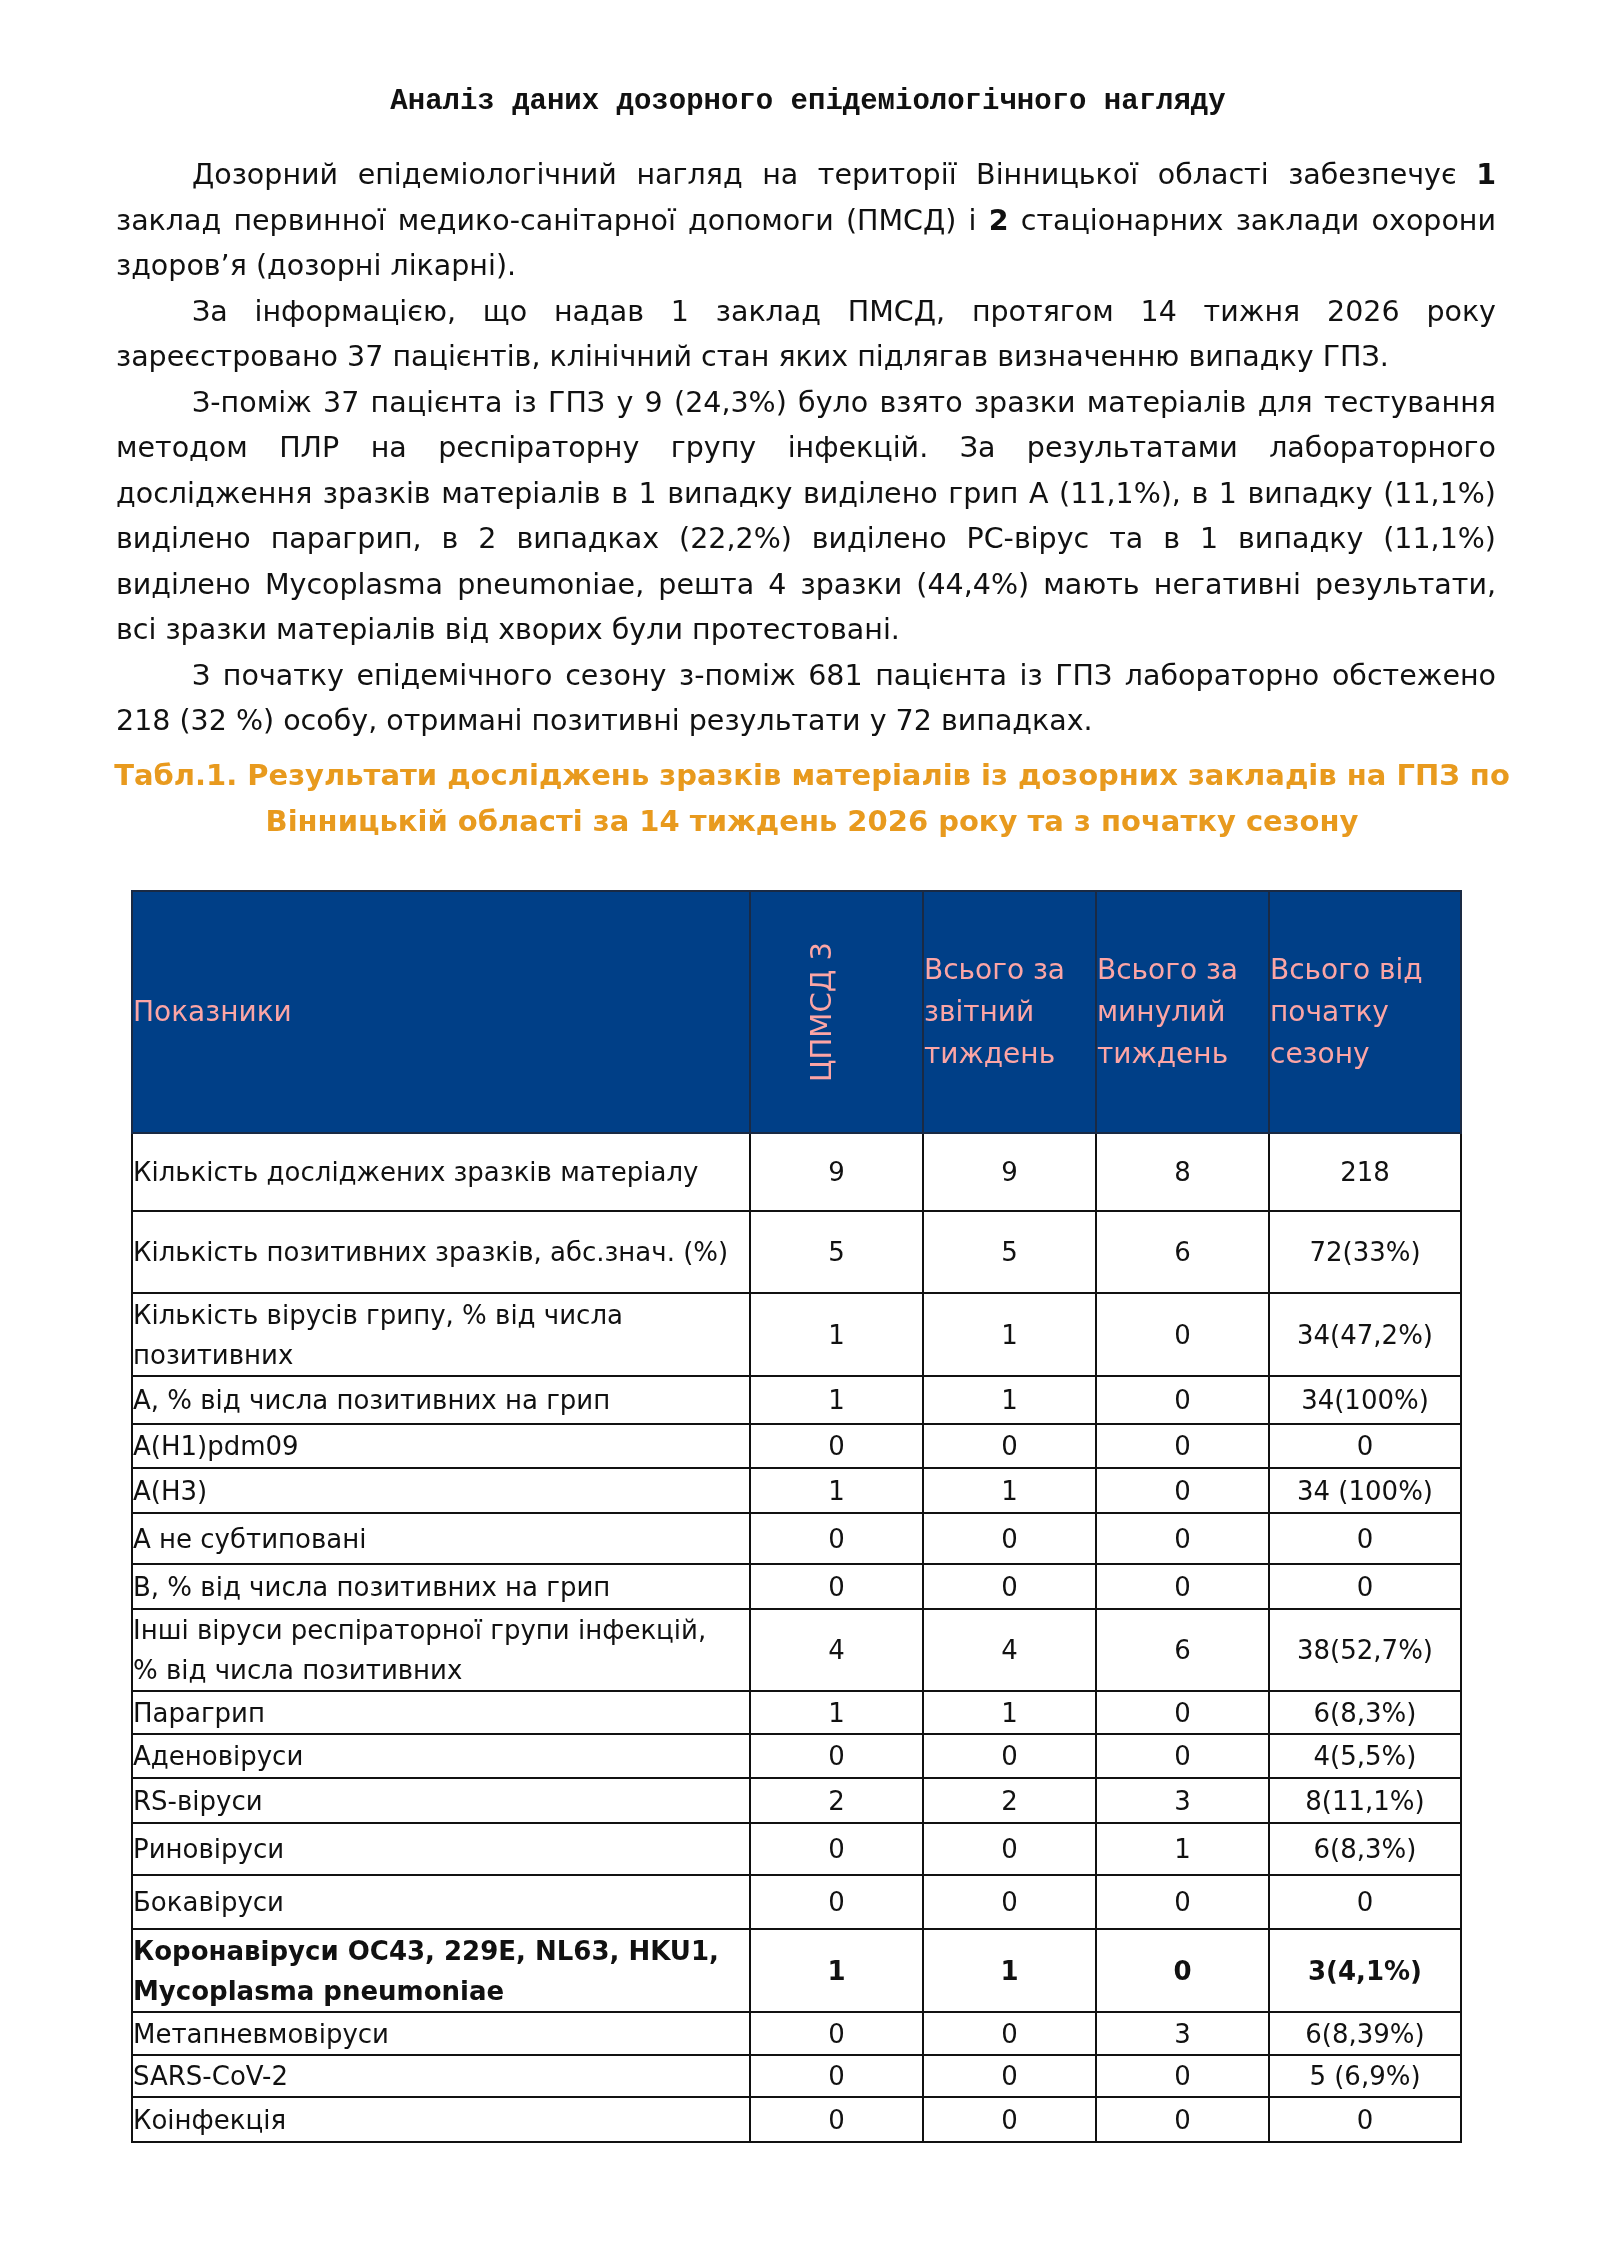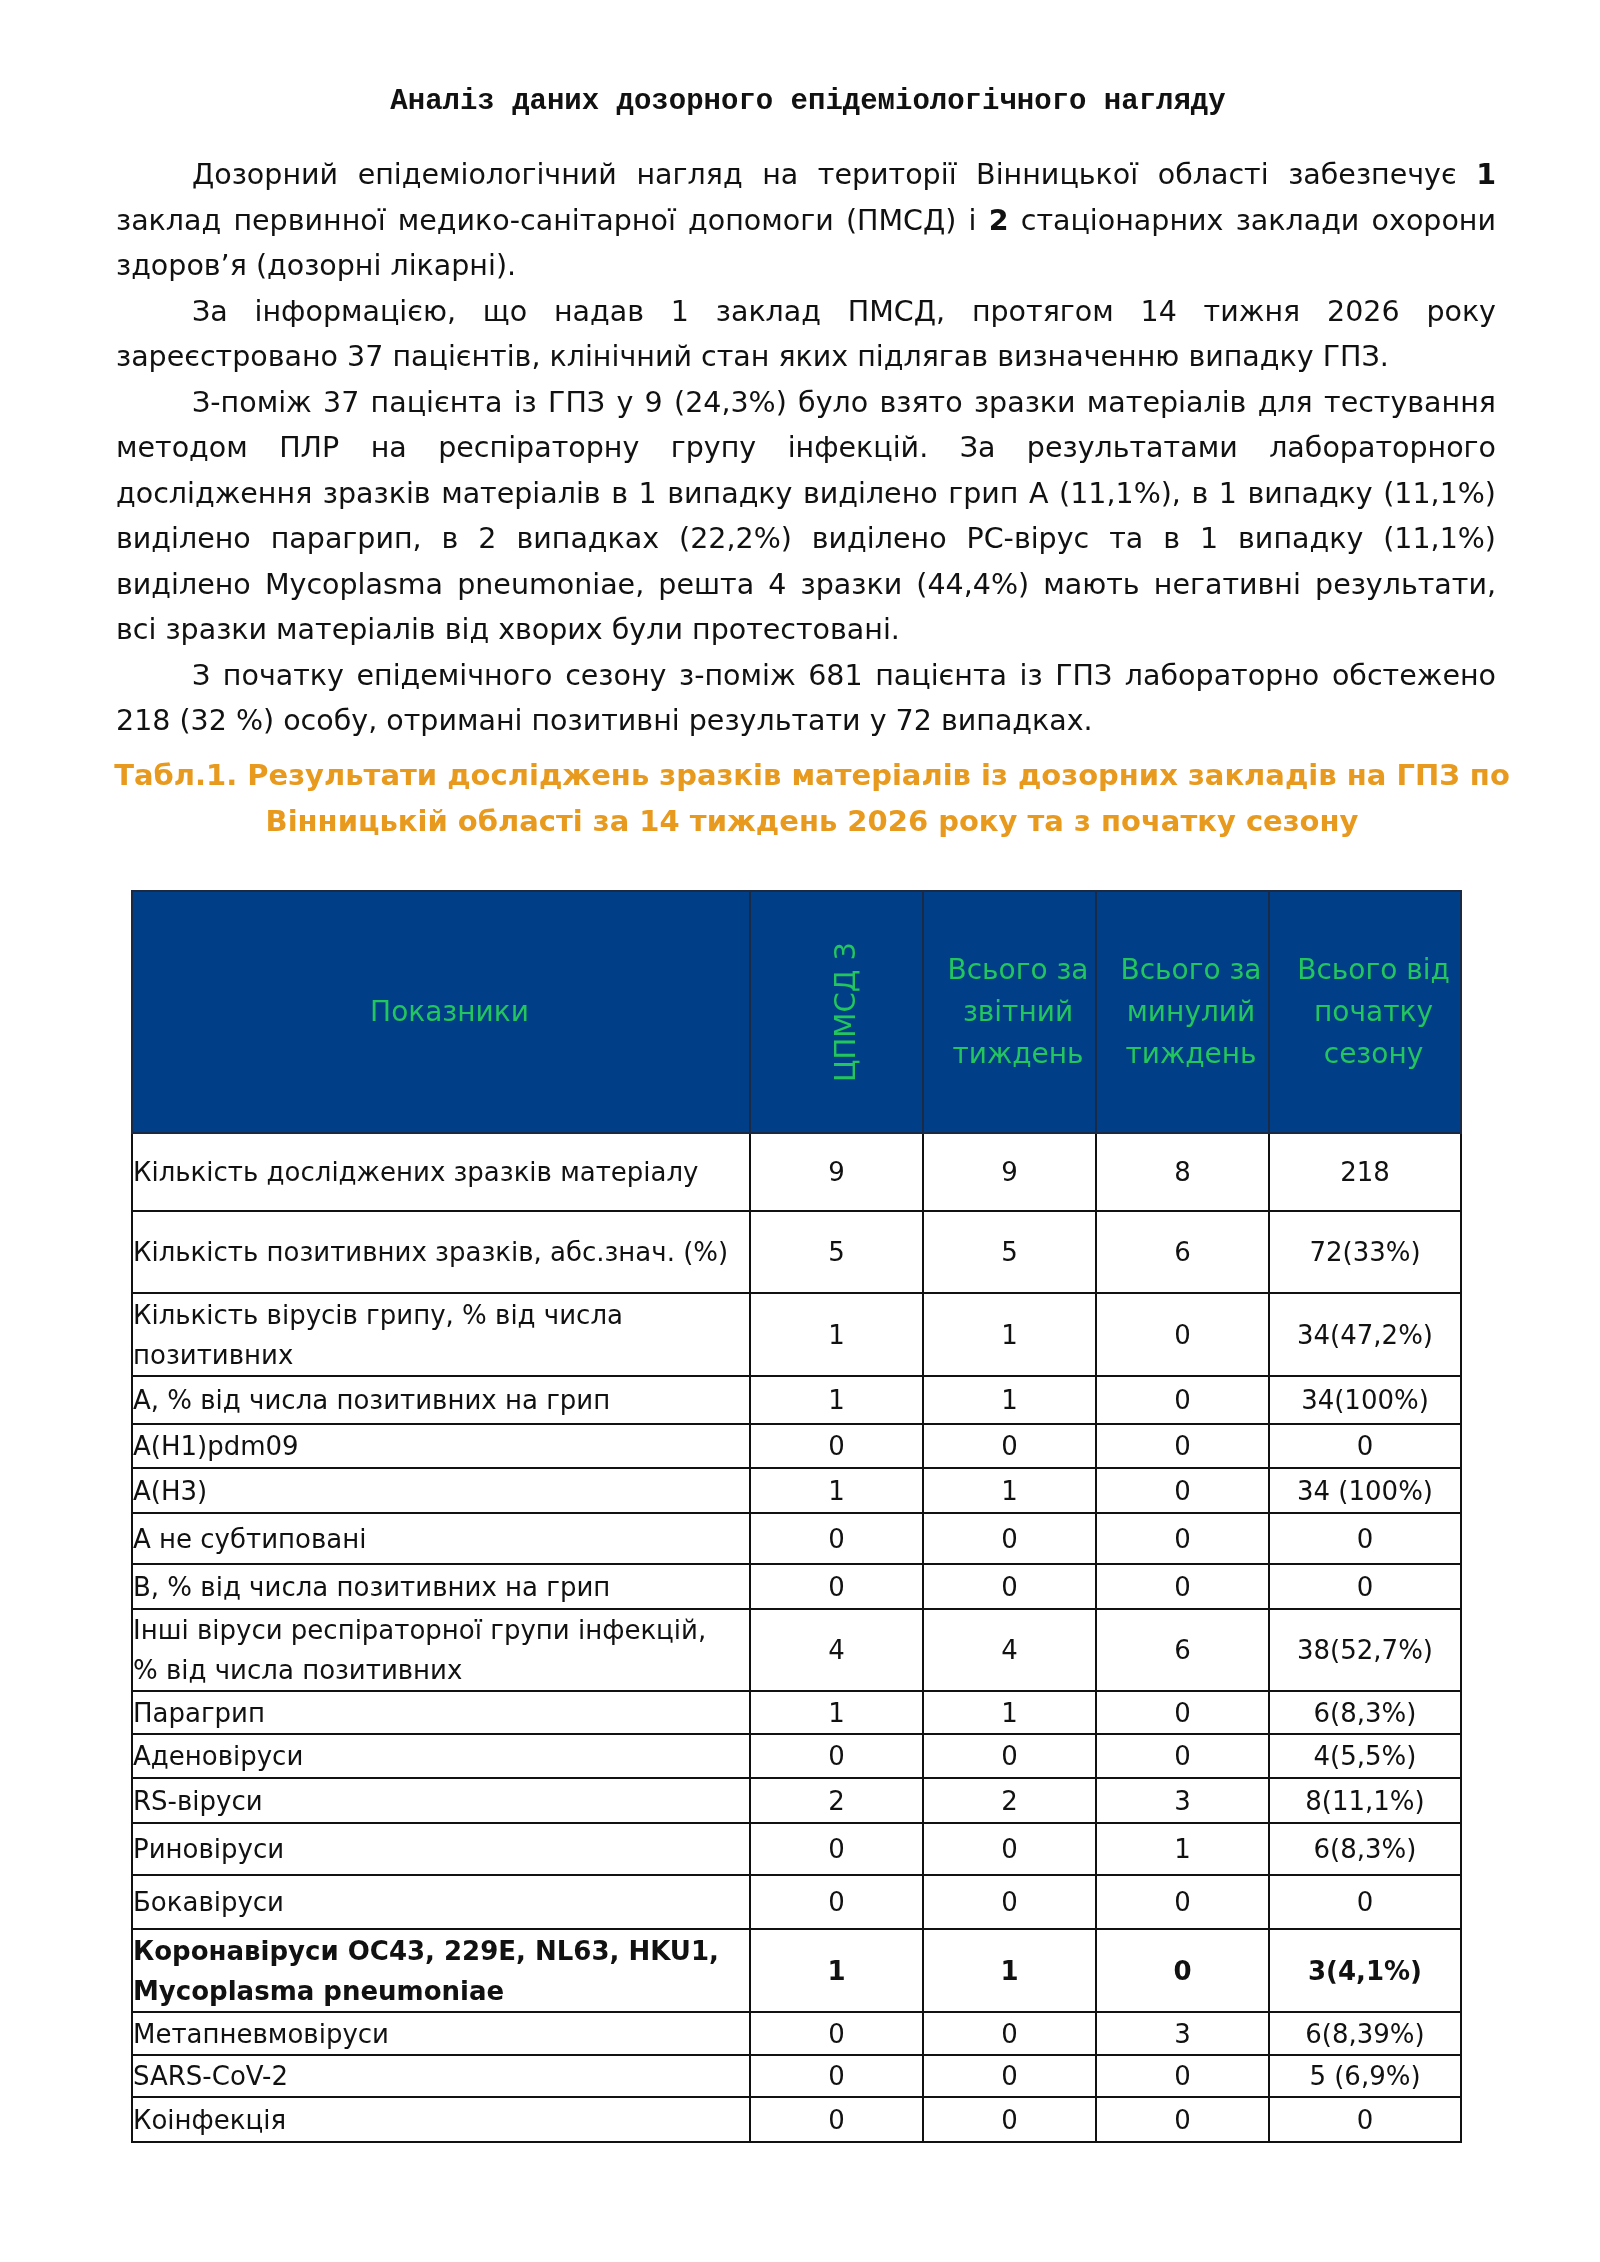--- a/index.html
+++ b/index.html
@@ -9,22 +9,22 @@
                 font-weight: bold; font-size: 29px; line-height: 44px; font-family: Liberation Mono, monospace; }
   .body-text { position: absolute; left: 116px; width: 1380px; top: 152px;
                font-size: 28.5px; line-height: 45.5px; text-align: justify; }
   .body-text p { margin: 0; text-indent: 76px; text-align-last: left; }
   .body-text b { font-weight: bold; }
   .caption { position: absolute; left: 112px; width: 1400px; top: 752px; text-align: center;
              color: #E89A1E; font-weight: bold; font-size: 29px; line-height: 46px; }
   table.data { position: absolute; left: 131px; top: 890px; border-collapse: collapse;
                table-layout: fixed; width: 1329px; font-size: 26px; }
   table.data th, table.data td { border: 2px solid #111111; padding: 0; }
-  table.data th { background: #003F87; color: #22c55e; font-weight: normal; text-align: center;
-                  height: 240px; line-height: 42px; font-size: 28px; border-color: #1a2a44; padding-left: 17px; }
+  table.data th { background: #003F87; color: #fca5a5; font-weight: normal; text-align: left;
+                  height: 240px; line-height: 42px; font-size: 28px; border-color: #1a2a44; }
   th.rot span { display: inline-block; transform: rotate(-90deg); white-space: nowrap; font-size: 29px; }
   table.data td { vertical-align: middle; }
   td.label { padding-left: 14px; padding-right: 6px; text-align: left; line-height: 40px; }
   td.num { text-align: center; }
   .h-main { font-size: 30px; }
 </style>
 </head>
 <body>
 
 <div class="page-title">Аналіз даних дозорного епідеміологічного нагляду</div>

